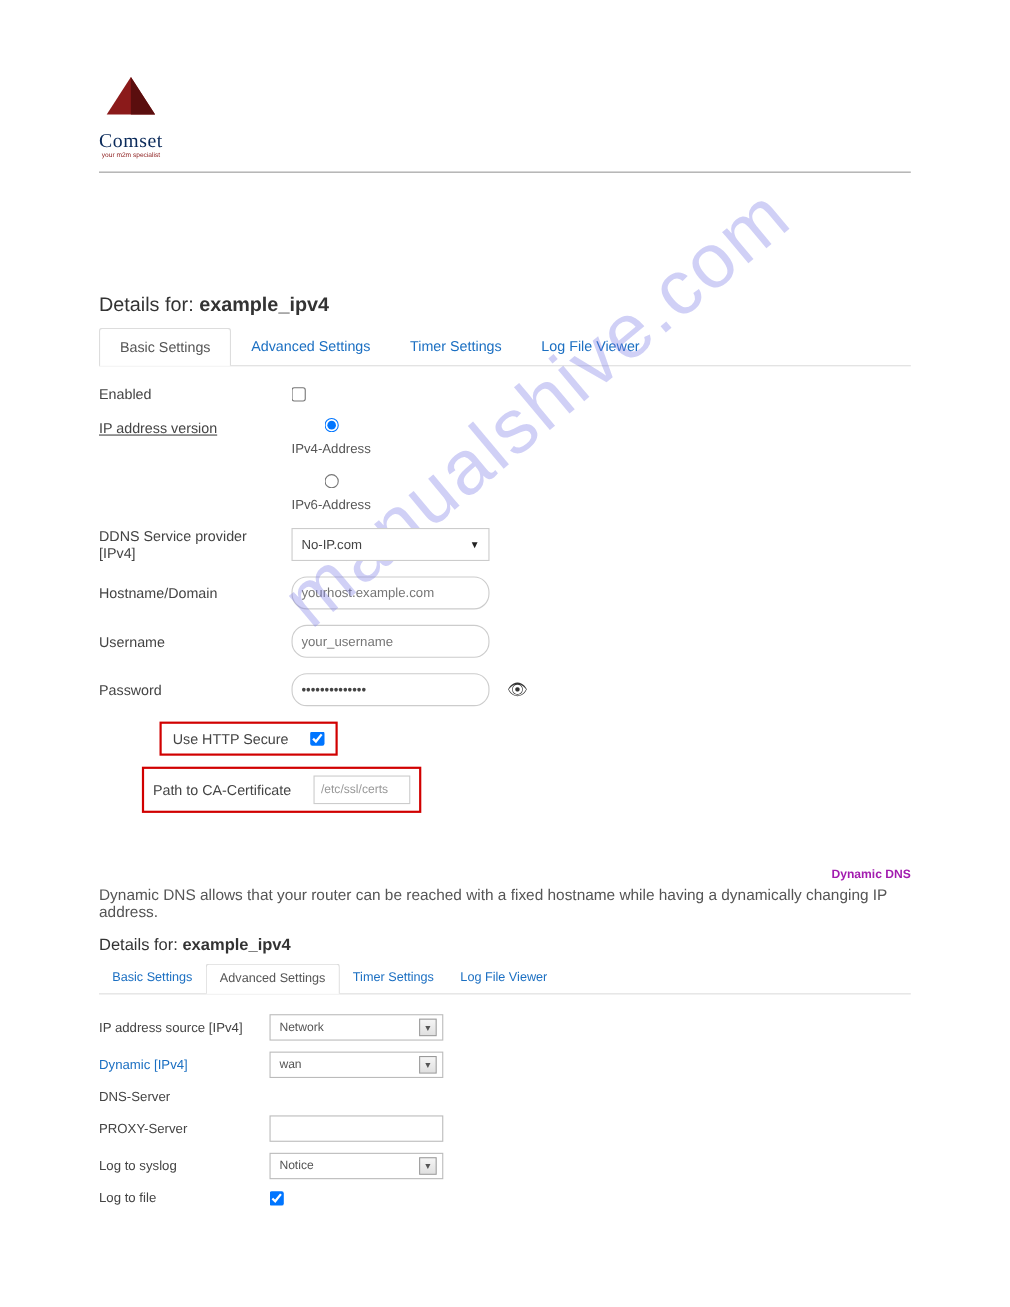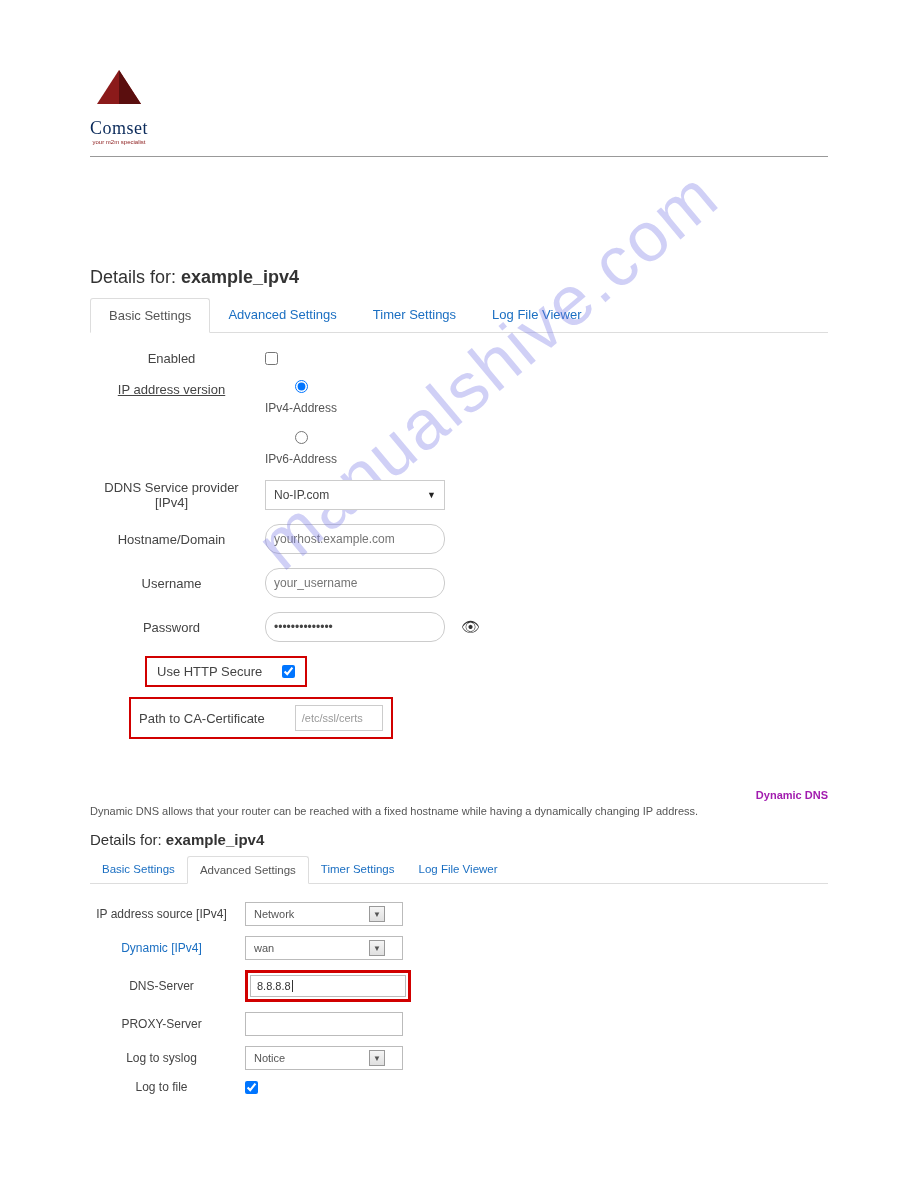--- a/index.html
+++ b/index.html
@@ -80,21 +80,21 @@
 
   .form-row {
     display: flex;
     align-items: center;
     margin-bottom: 14px;
     font-size: 13px;
     color: #444;
   }
   .form-label {
     width: 175px;
-    text-align: center;
+    text-align: left;
     padding-right: 12px;
   }
   .form-control { display: flex; align-items: center; gap: 10px; }
   .text-input, .select-box {
     border: 1px solid #ccc;
     height: 30px;
     padding: 0 8px;
     font-size: 12px;
     color: #999;
     background: #fff;
@@ -124,21 +124,21 @@
     align-items: center;
   }
   .row-hs {
     margin-left: 55px;
     padding: 6px 10px;
     gap: 20px;
   }
   .row-ca {
     margin-left: 39px;
     padding: 6px 8px;
-    gap: 14px;
+    gap: 4px;
   }
   .cert-input {
     border: 1px solid #ccc;
     height: 26px;
     width: 88px;
     padding: 0 6px;
     font-size: 11px;
     color: #999;
     background: #fff;
     display: flex;
@@ -147,34 +147,34 @@
   }
 
   .section2 { margin-top: 50px; }
   .h2-title {
     color: #a21caf;
     font-weight: bold;
     font-size: 11px;
     margin-bottom: 4px;
     text-align: right;
   }
-  .h2-desc { font-size: 11px; color: #555; margin-bottom: 14px; }
+  .h2-desc { font-size: 14px; color: #555; margin-bottom: 14px; }
   .section2 .section-title { font-size: 15px; margin-bottom: 8px; }
   .section2 .tabs { font-size: 11.5px; }
   .section2 .tab { padding: 7px 12px; }
   .section2 .form-row { font-size: 12px; margin-bottom: 10px; }
   .section2 .form-label { width: 155px; }
   .select-small {
     border: 1px solid #bbb;
     height: 24px;
     width: 158px;
     display: flex;
     align-items: center;
     justify-content: space-between;
-    padding: 0 17px 0 8px;
+    padding: 0 5px 0 8px;
     font-size: 11px;
     color: #555;
     background: #fff;
   }
   .dd-caret {
     width: 16px; height: 16px;
     border: 1px solid #999;
     display: flex; align-items: center; justify-content: center;
     font-size: 8px;
     background: linear-gradient(#f5f5f5,#e0e0e0);
@@ -339,28 +339,20 @@
       <div class="form-control">
         <div class="select-small">
           <span>wan</span>
           <span class="dd-caret">▼</span>
         </div>
       </div>
     </div>
 
     <div class="form-row">
       <div class="form-label">DNS-Server</div>
-      <div class="form-control">
-        <div class="dns-box">
-          <div class="dns-input">
-              <span>8.8.8.8</span>
-              <span style="border-left:1px solid #333; height:12px; margin-left:1px;"></span>
-            </div>
-        </div>
-      </div>
     </div>
 
     <div class="form-row">
       <div class="form-label">PROXY-Server</div>
       <div class="form-control">
         <div class="plain-input"></div>
       </div>
     </div>
 
     <div class="form-row">

